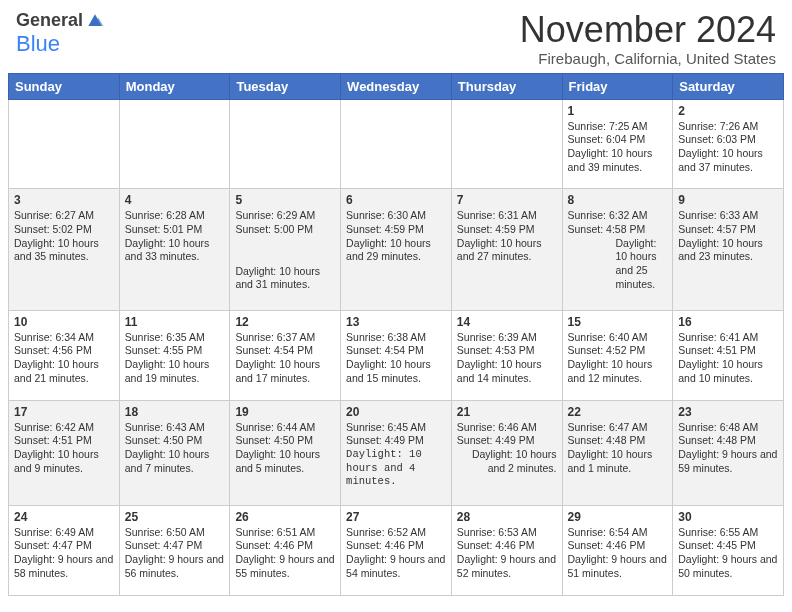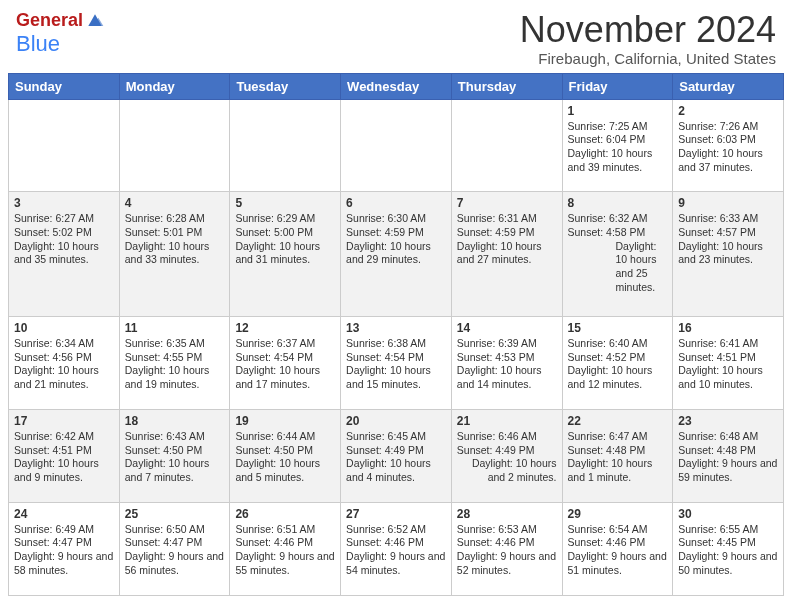--- a/index.html
+++ b/index.html
@@ -4,21 +4,21 @@
   <style>
     * { box-sizing: border-box; margin: 0; padding: 0; }
     body { font-family: Arial, sans-serif; background: #fff; width: 792px; height: 612px; overflow: hidden; }
     
     .page { width: 792px; height: 612px; display: flex; flex-direction: column; }
     
     .header { display: flex; align-items: flex-start; justify-content: space-between; padding: 10px 16px 6px 16px; }
     
     .logo { display: flex; flex-direction: column; align-items: flex-start; }
     .logo-text { display: flex; align-items: center; }
-    .logo-general { font-size: 18px; font-weight: bold; color: #b91c1c; }
+    .logo-general { font-size: 18px; font-weight: bold; color: #404040; }
     .logo-blue { font-size: 22px; font-weight: normal; color: #3b82f6; }
     .logo-icon { width: 20px; height: 20px; margin-left: 2px; }
     
     .title-section { text-align: right; }
     .month-title { font-size: 36px; font-weight: normal; color: #333; line-height: 1.1; }
     .location-title { font-size: 15px; color: #555; }
     
     .calendar { flex: 1; padding: 0 8px 8px 8px; }
     
     .cal-table { width: 100%; border-collapse: collapse; height: 523px; }
@@ -115,21 +115,21 @@
             <td>
               <div class="day-number">4</div>
               <div style="line-height: 1.3;">Sunrise: 6:28 AM</div>
               <div style="line-height: 1.3;">Sunset: 5:01 PM</div>
               <div style="line-height: 1.3;">Daylight: 10 hours and 33 minutes.</div>
             </td>
             <td>
               <div class="day-number">5</div>
               <div style="line-height: 1.3;">Sunrise: 6:29 AM</div>
               <div style="line-height: 1.3;">Sunset: 5:00 PM</div>
-              <div style="line-height: 1.3;">Daylight: 10 hours and 31 minutes.</div>
+              <div style="line-height: 1.3; margin-top: 28px;">Daylight: 10 hours and 31 minutes.</div>
             </td>
             <td>
               <div class="day-number">6</div>
               <div style="line-height: 1.3;">Sunrise: 6:30 AM</div>
               <div style="line-height: 1.3;">Sunset: 4:59 PM</div>
               <div style="line-height: 1.3;">Daylight: 10 hours and 29 minutes.</div>
             </td>
             <td>
               <div class="day-number">7</div>
               <div style="line-height: 1.3;">Sunrise: 6:31 AM</div>
@@ -209,21 +209,21 @@
             <td>
               <div class="day-number">19</div>
               <div style="line-height: 1.3;">Sunrise: 6:44 AM</div>
               <div style="line-height: 1.3;">Sunset: 4:50 PM</div>
               <div style="line-height: 1.3;">Daylight: 10 hours and 5 minutes.</div>
             </td>
             <td>
               <div class="day-number">20</div>
               <div style="line-height: 1.3;">Sunrise: 6:45 AM</div>
               <div style="line-height: 1.3;">Sunset: 4:49 PM</div>
-              <div style="line-height: 1.3;">Daylight: 10 hours and 4 minutes.</div>
+              <div style="line-height: 1.3; font-family: Liberation Mono, monospace;">Daylight: 10 hours and 4 minutes.</div>
             </td>
             <td>
               <div class="day-number">21</div>
               <div style="line-height: 1.3;">Sunrise: 6:46 AM</div>
               <div style="line-height: 1.3;">Sunset: 4:49 PM</div>
               <div style="line-height: 1.3; text-align: right;">Daylight: 10 hours and 2 minutes.</div>
             </td>
             <td>
               <div class="day-number">22</div>
               <div style="line-height: 1.3;">Sunrise: 6:47 AM</div>

